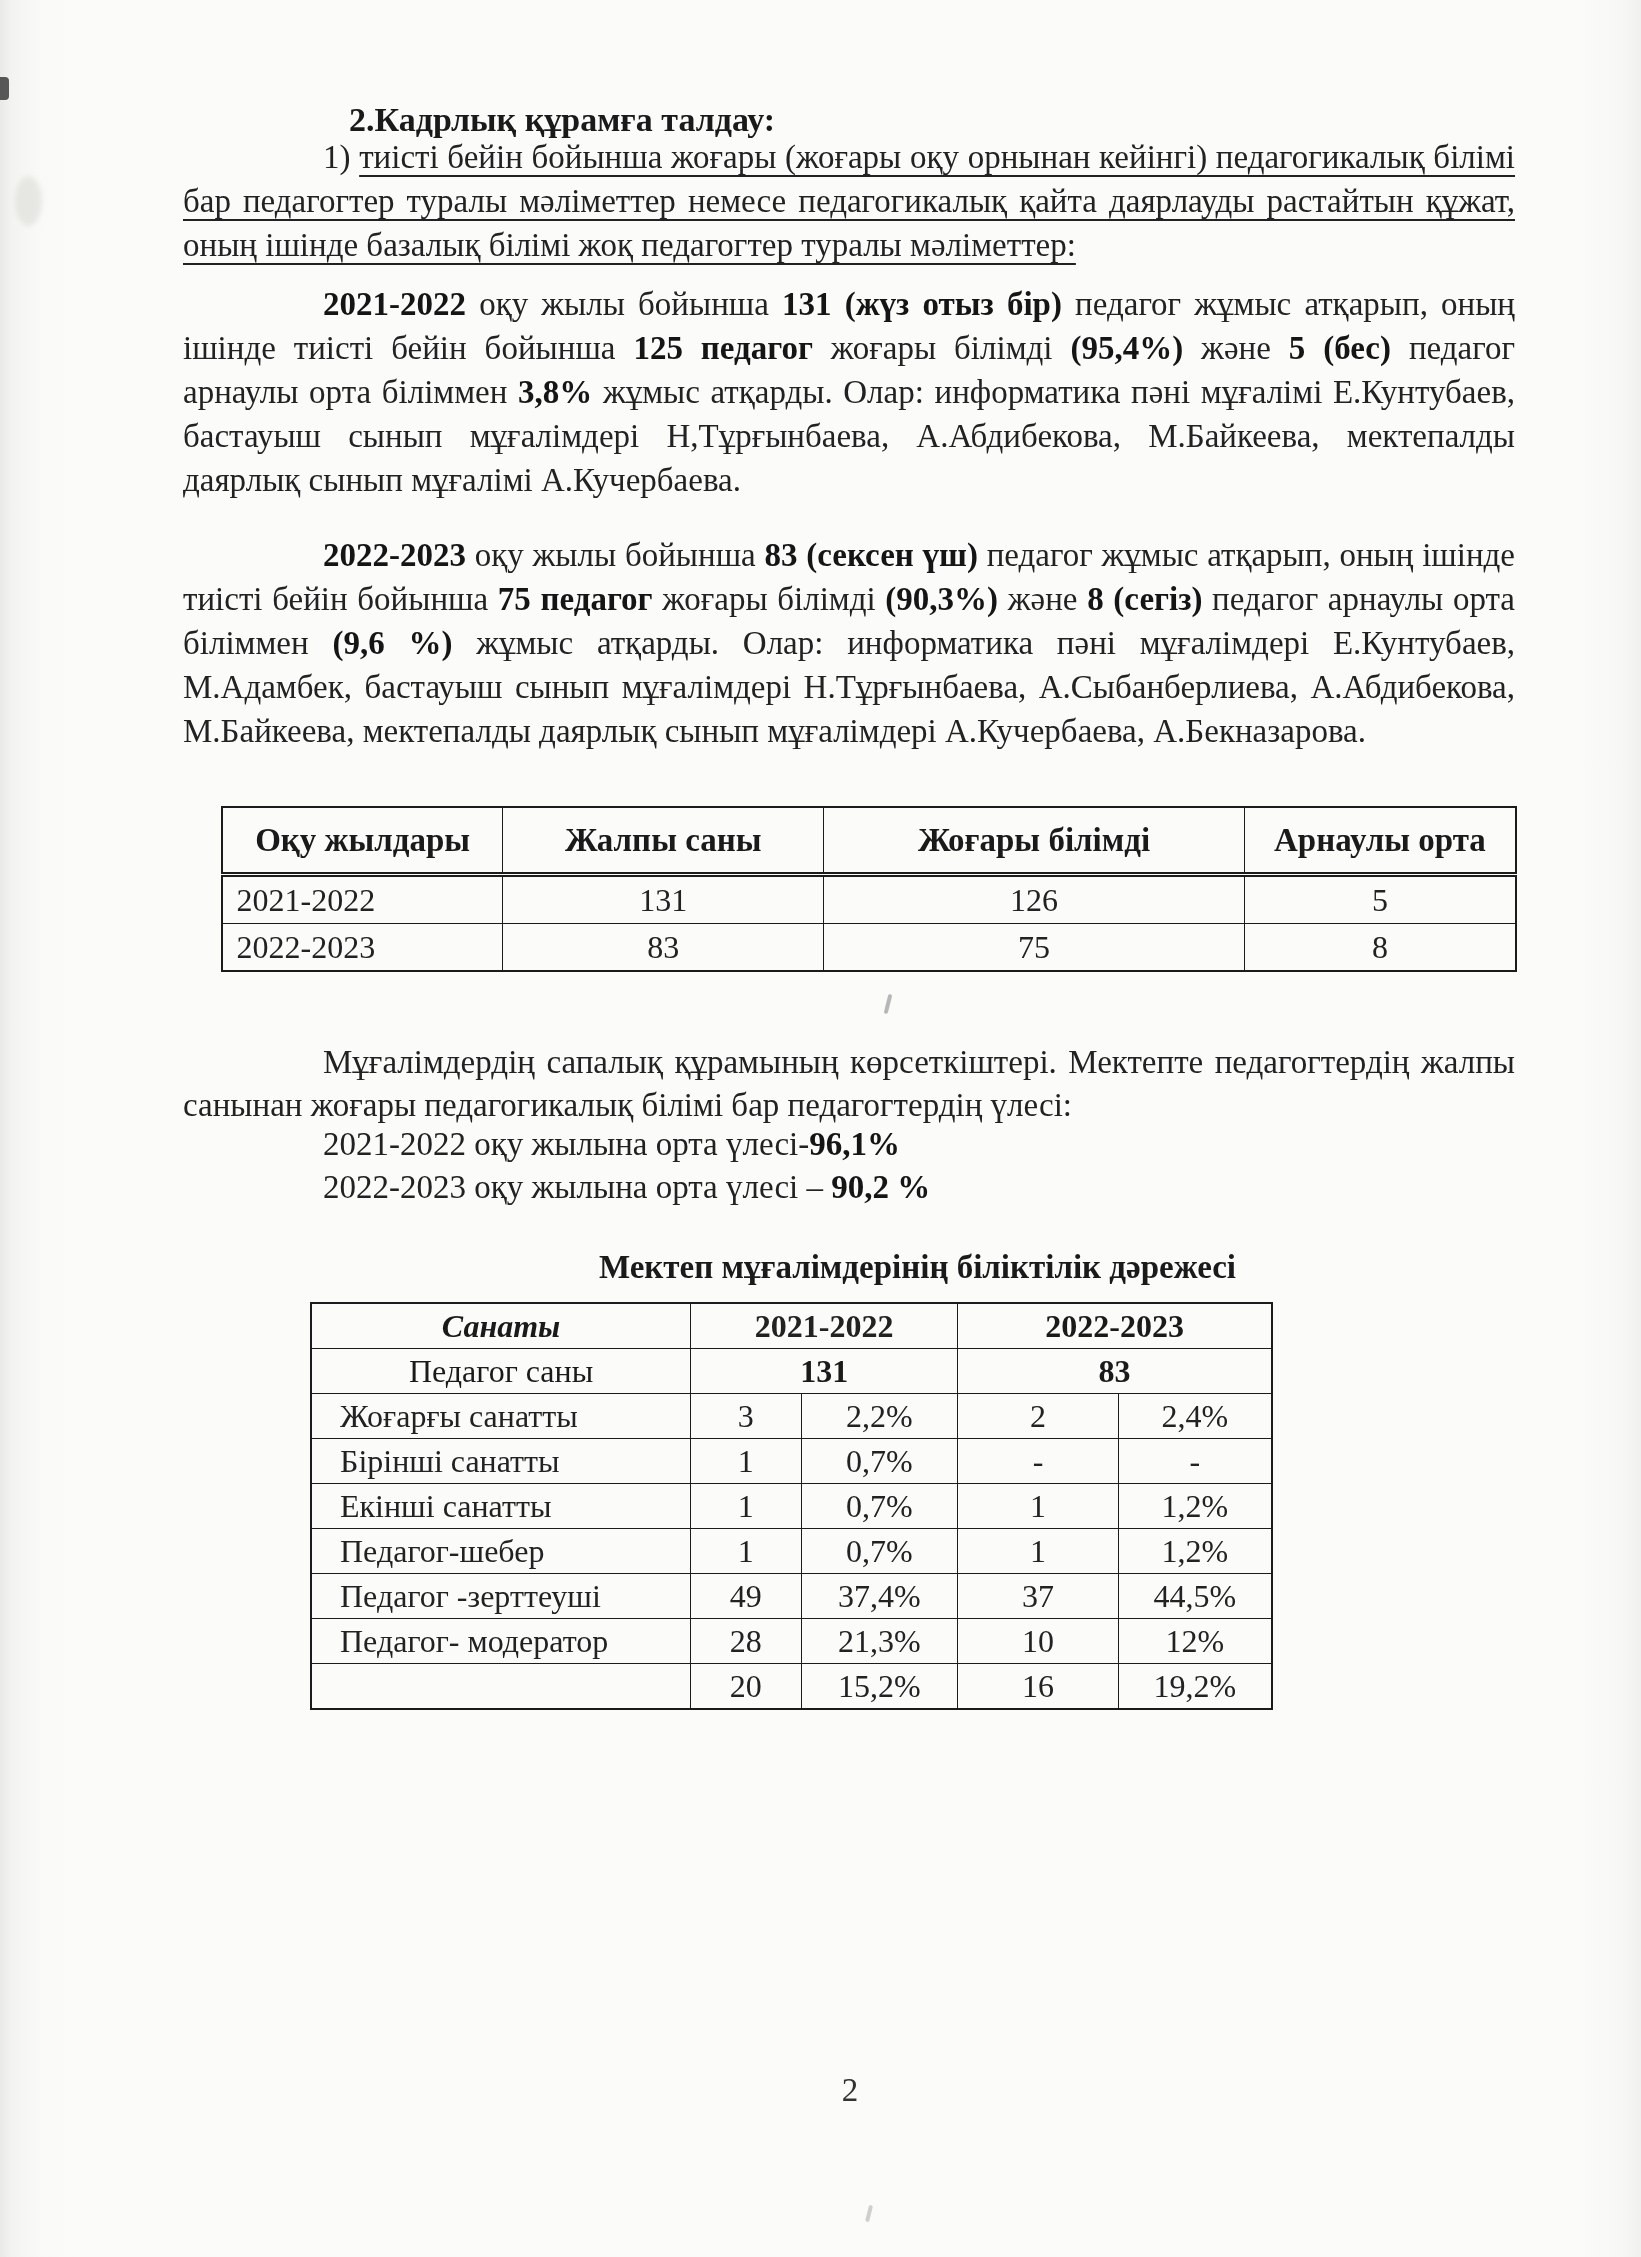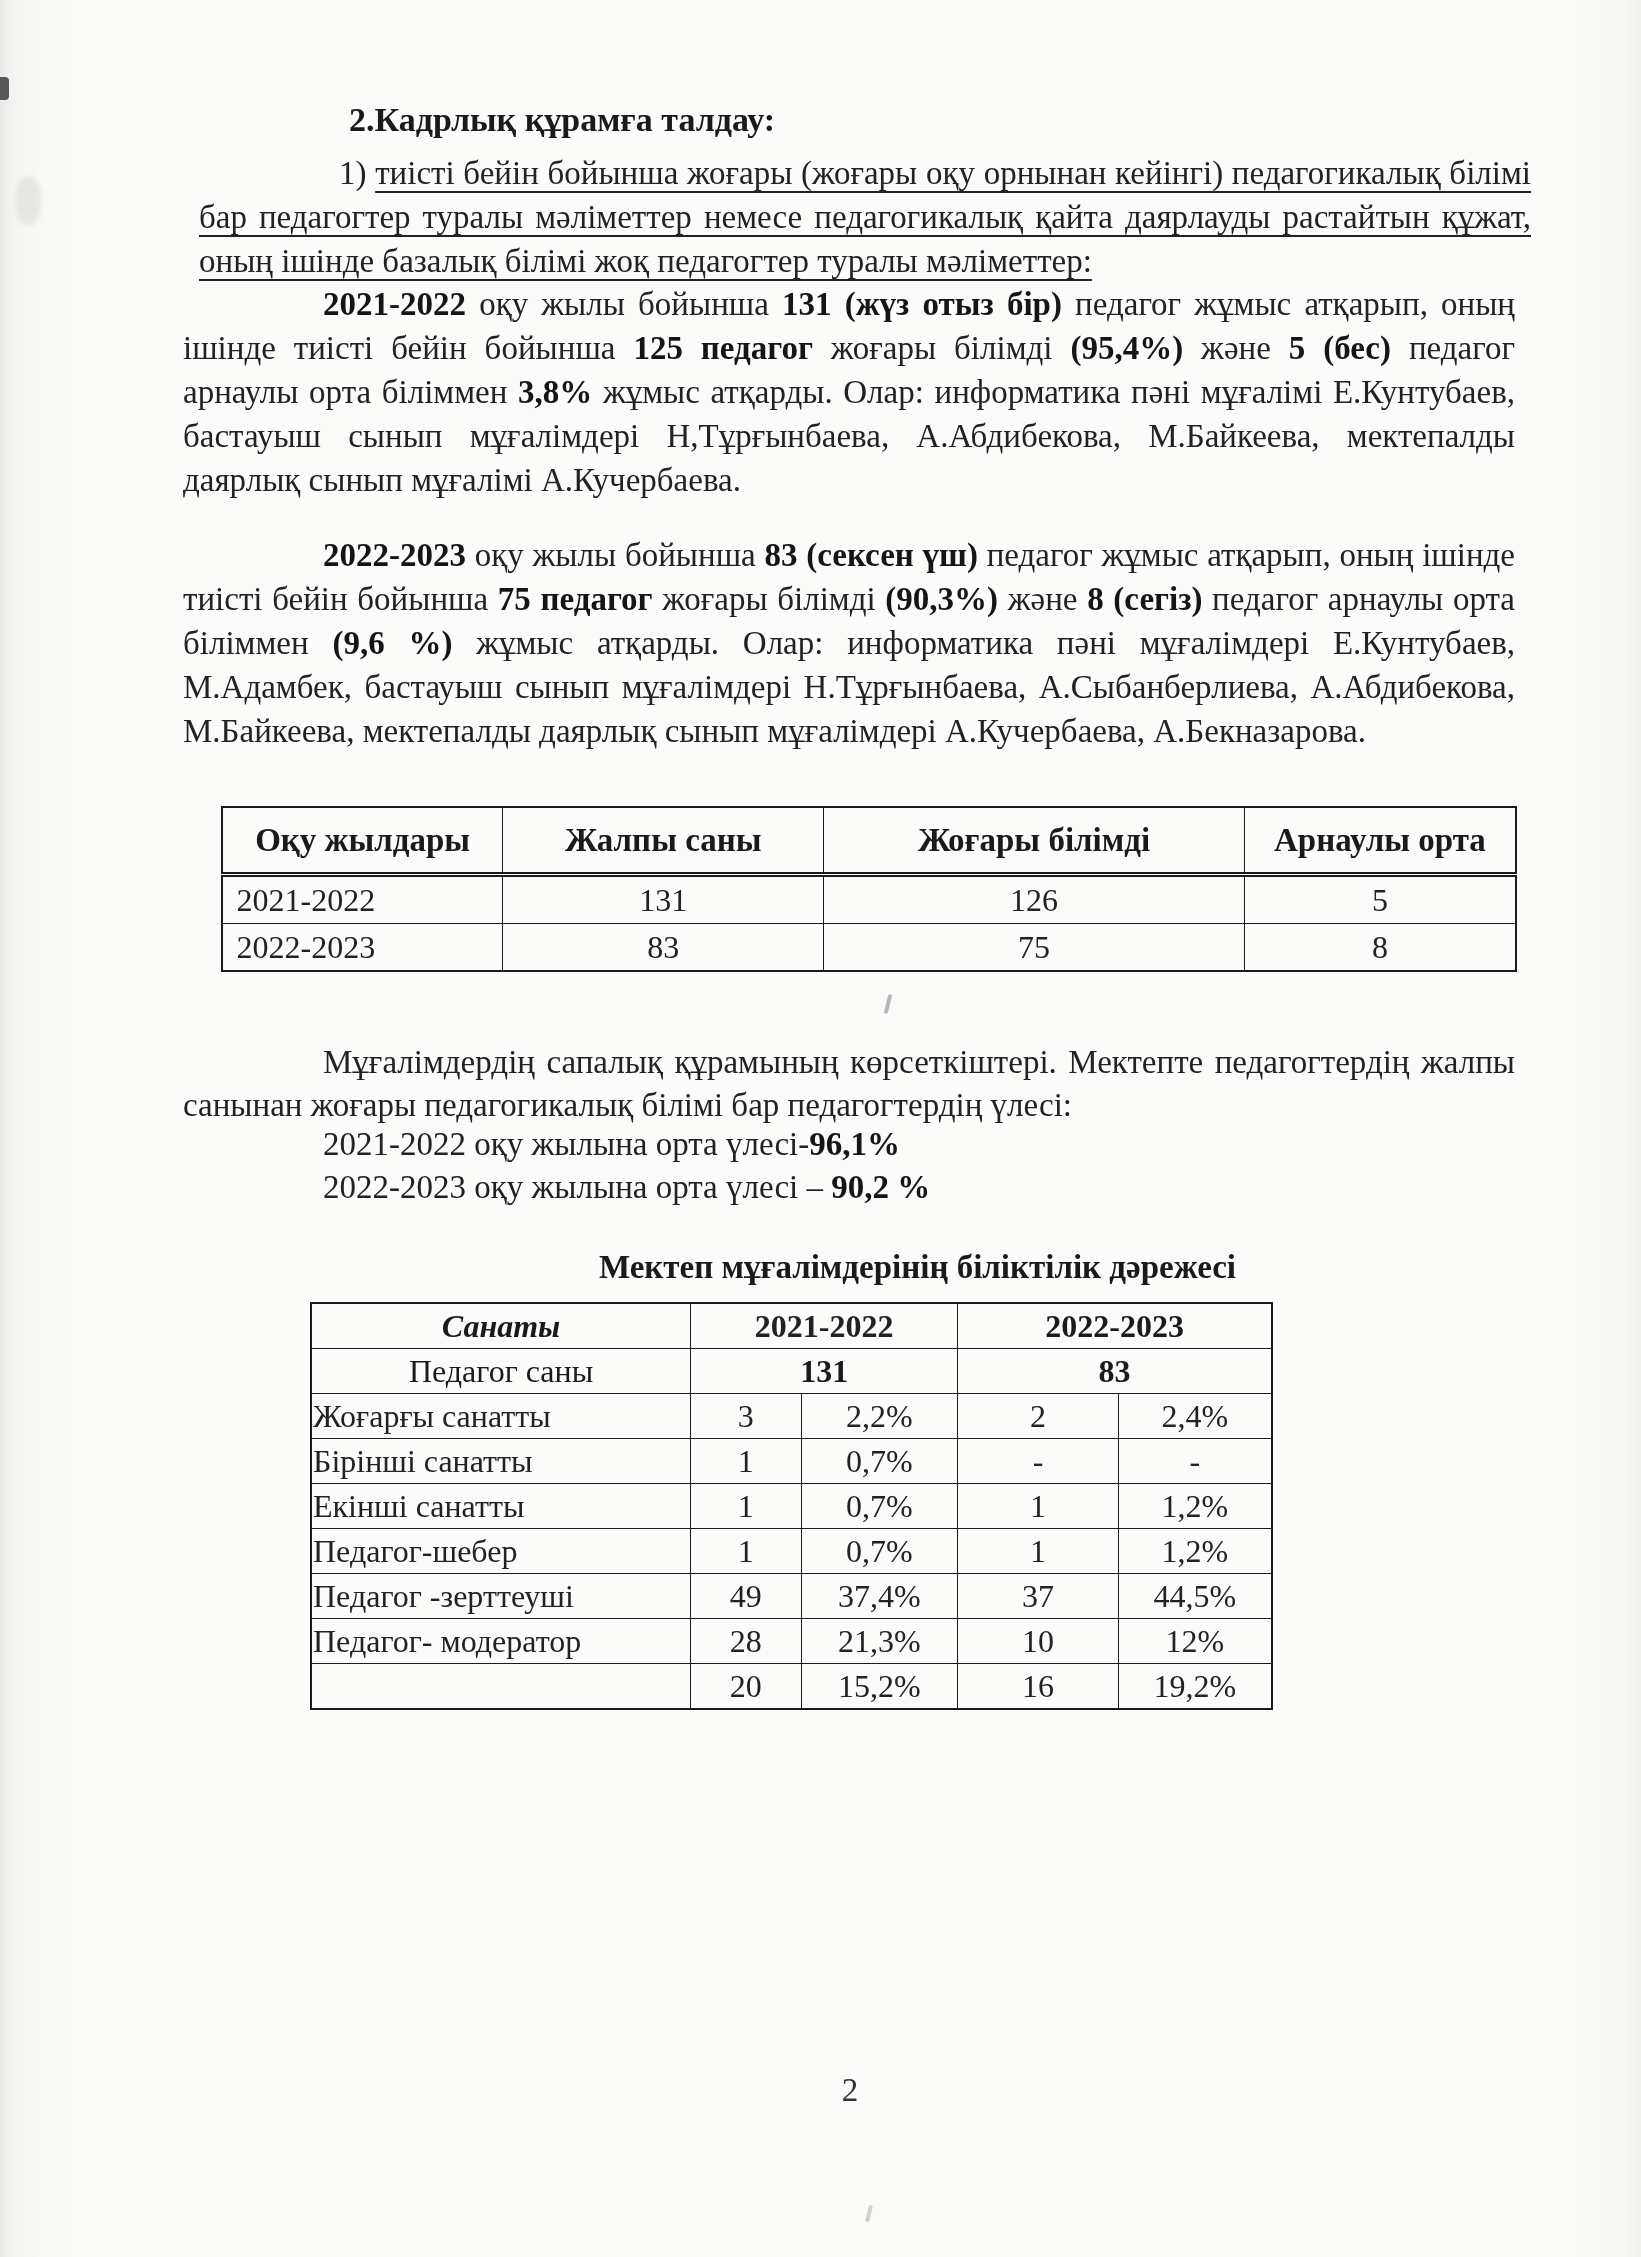--- a/index.html
+++ b/index.html
@@ -17,21 +17,21 @@
       #fbfbf9 1574px, #f7f7f5 1622px, #f0f0ee 1641px);
   }
 
   .heading {
     position: absolute; left: 339px; top: 91px; margin: 10px;
     font-size: 34px; font-weight: bold; color: #1a1a1a;
     white-space: nowrap;
   }
 
   .intro {
-    position: absolute; left: 183px; top: 135px; width: 1332px; margin: 16px;
+    position: absolute; left: 183px; top: 135px; width: 1332px; margin: 0;
     text-align: justify; text-justify: inter-word;
     line-height: 44px; text-indent: 140px; font-family: Liberation Serif, serif;
   }
   .intro .underlined {
     text-decoration: underline;
     text-decoration-thickness: 2.4px;
     text-underline-offset: 6.8px;
   }
 
   .body-para {
@@ -76,21 +76,21 @@
     position: absolute; left: 310px; top: 1302px; width: 963px;
     font-size: 32px; border: 2.9px solid #1b1b1b; table-layout: fixed;
   }
   .t2 th, .t2 td { border: 1.9px solid #1b1b1b; height: 42px; vertical-align: middle; }
   .t2 th.cat  { font-weight: bold; text-align: center; color: #1a1a1a; font-style: italic; }
   .t2 th.yr1  { font-weight: bold; text-align: center; }
   .t2 th.yr2  { font-weight: bold; text-align: center; color: #1a1a1a; }
   .t2 th.cnt-label { font-weight: normal; text-align: center; color: #1a1a1a; }
   .t2 th.cnt  { font-weight: bold; text-align: center; color: #1a1a1a; }
   .t2 tbody td { text-align: center; }
-  .t2 tbody td.cell-label { text-align: left; padding-left: 1px; }
+  .t2 tbody td.cell-label { text-align: left; padding-left: 28px; }
 
   .page-number {
     position: absolute; left: 819px; top: 2072px; width: 62px;
     text-align: center; font-size: 33px; color: #333;
   }
 
   .artifact { position: absolute; }
   .artifact.corner {
     left: 0; top: 77px; width: 8.7px; height: 23px;
     background: #3c3c3c; border-radius: 0 3.9px 3.9px 0; opacity: .85;

